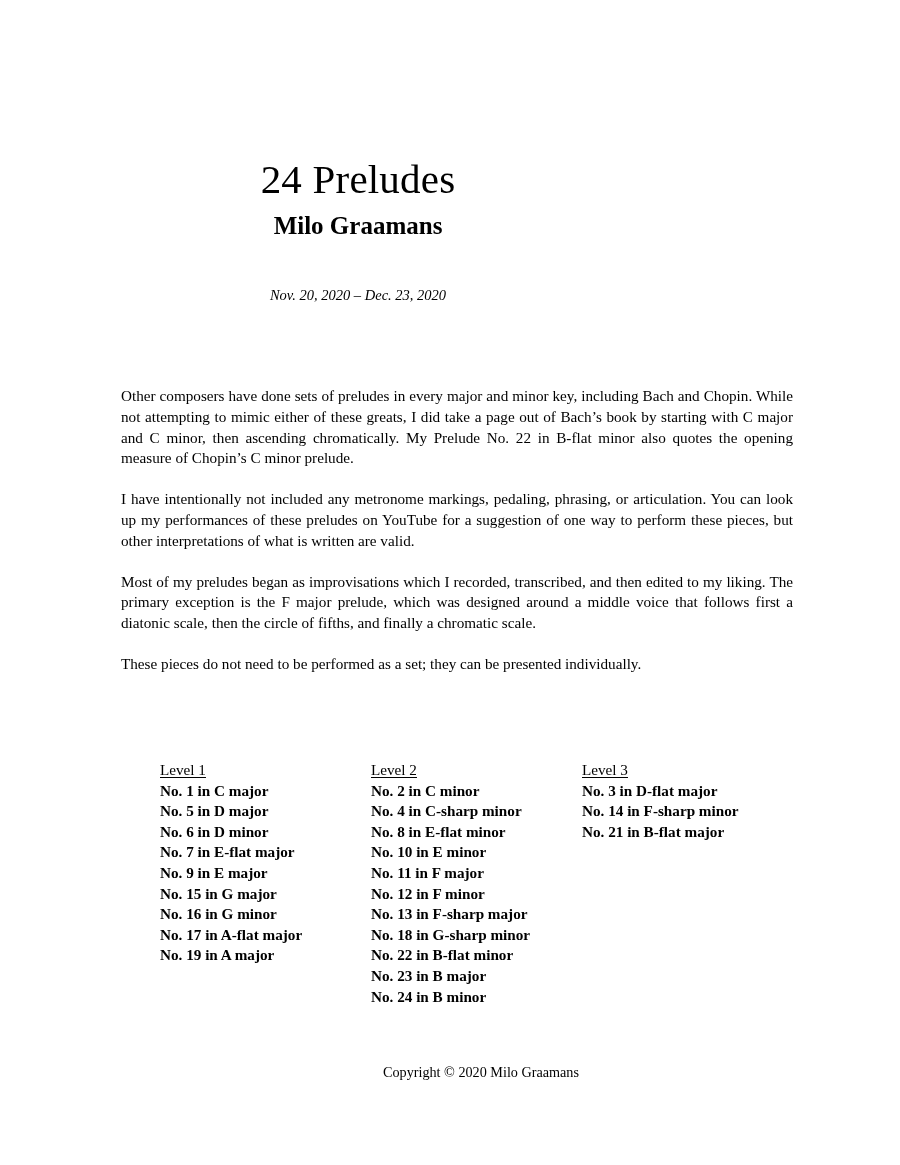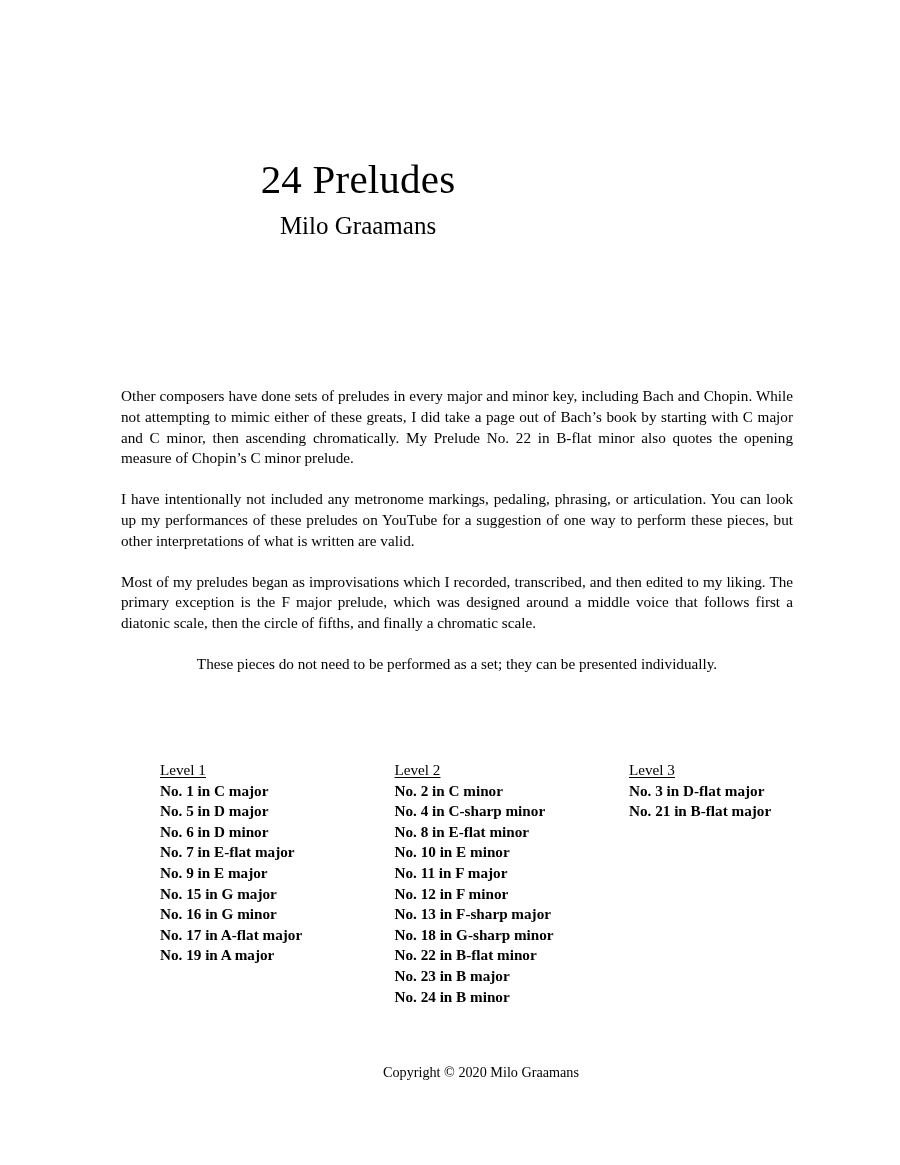--- a/index.html
+++ b/index.html
@@ -33,21 +33,21 @@
   .doc-title {
     font-size: 41px;
     line-height: 48px;
     font-weight: normal;
     letter-spacing: 0.2px;
     margin: 0;
   }
   .doc-author {
     font-size: 25px;
     line-height: 34px;
-    font-weight: normal;
+    font-weight: bold;
     margin: 6px 0 0 0;
   }
   .doc-dates {
     font-size: 14.5px;
     line-height: 20px;
     font-style: italic;
     margin: 42px 0 0 0;
   }
 
   
@@ -61,32 +61,31 @@
     margin: 0 0 20px 16px;
     font-size: 15.2px;
     line-height: 20.8px;
     text-align: justify;
     text-justify: inter-word;
   }
   .body-copy p:last-child {
     margin-bottom: 0;
   }
   .body-copy p.no-justify {
-    text-align: center;
+    text-align: left;
   }
 
   
   .levels {
     position: absolute;
     left: 160px;
     top: 760px;
     width: 680px;
     display: flex;
     flex-direction: row;
-    justify-content: space-between;
   }
   .level-col {
     width: 211px;
     flex: 0 0 211px;
   }
   .level-heading {
     font-size: 15.2px;
     line-height: 20.6px;
     text-decoration: underline;
     text-underline-offset: 2px;
@@ -119,20 +118,21 @@
   }
 </style>
 </head>
 <body>
 
 <div class="page">
 
   <div class="title-block">
     <h1 class="doc-title">24 Preludes</h1>
     <div class="doc-author">Milo Graamans</div>
+    <div class="doc-dates">Nov. 20, 2020 – Dec. 23, 2020</div>
   </div>
 
   <div class="body-copy">
     <p>Other composers have done sets of preludes in every major and minor key, including Bach and Chopin. While not attempting to mimic either of these greats, I did take a page out of Bach’s book by starting with C major and C minor, then ascending chromatically. My Prelude No. 22 in B-flat minor also quotes the opening measure of Chopin’s C minor prelude.</p>
     <p>I have intentionally not included any metronome markings, pedaling, phrasing, or articulation. You can look up my performances of these preludes on YouTube for a suggestion of one way to perform these pieces, but other interpretations of what is written are valid.</p>
     <p>Most of my preludes began as improvisations which I recorded, transcribed, and then edited to my liking. The primary exception is the F major prelude, which was designed around a middle voice that follows first a diatonic scale, then the circle of fifths, and finally a chromatic scale.</p>
     <p class="no-justify">These pieces do not need to be performed as a set; they can be presented individually.</p>
   </div>
 
   <div class="levels">
@@ -166,20 +166,21 @@
         <li>No. 22 in B-flat minor</li>
         <li>No. 23 in B major</li>
         <li>No. 24 in B minor</li>
       </ul>
     </div>
 
     <div class="level-col">
       <div><span class="level-heading">Level 3</span></div>
       <ul class="level-list">
         <li>No. 3 in D-flat major</li>
+        <li>No. 14 in F-sharp minor</li>
         <li>No. 21 in B-flat major</li>
       </ul>
     </div>
 
   </div>
 
   <div class="footer">Copyright © 2020 Milo Graamans</div>
 
 </div>
 

